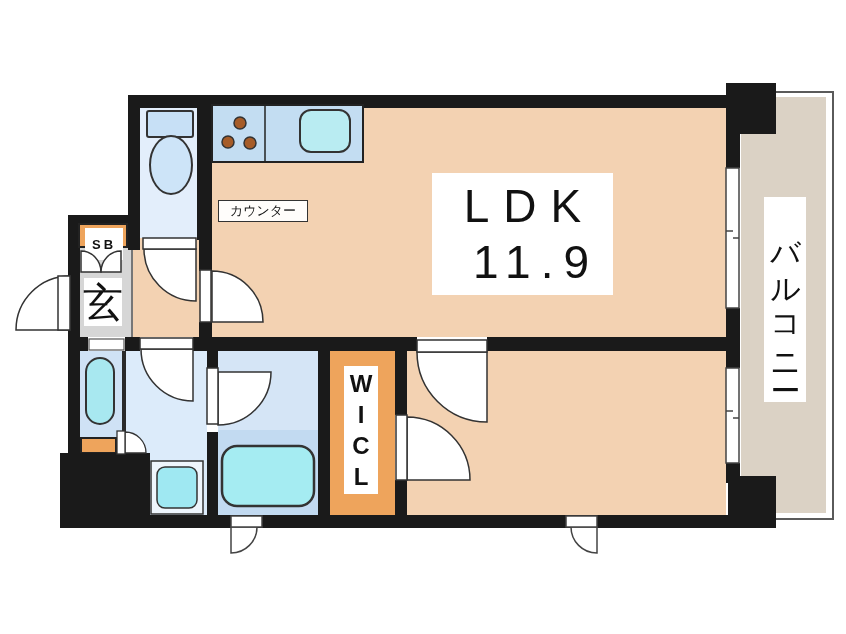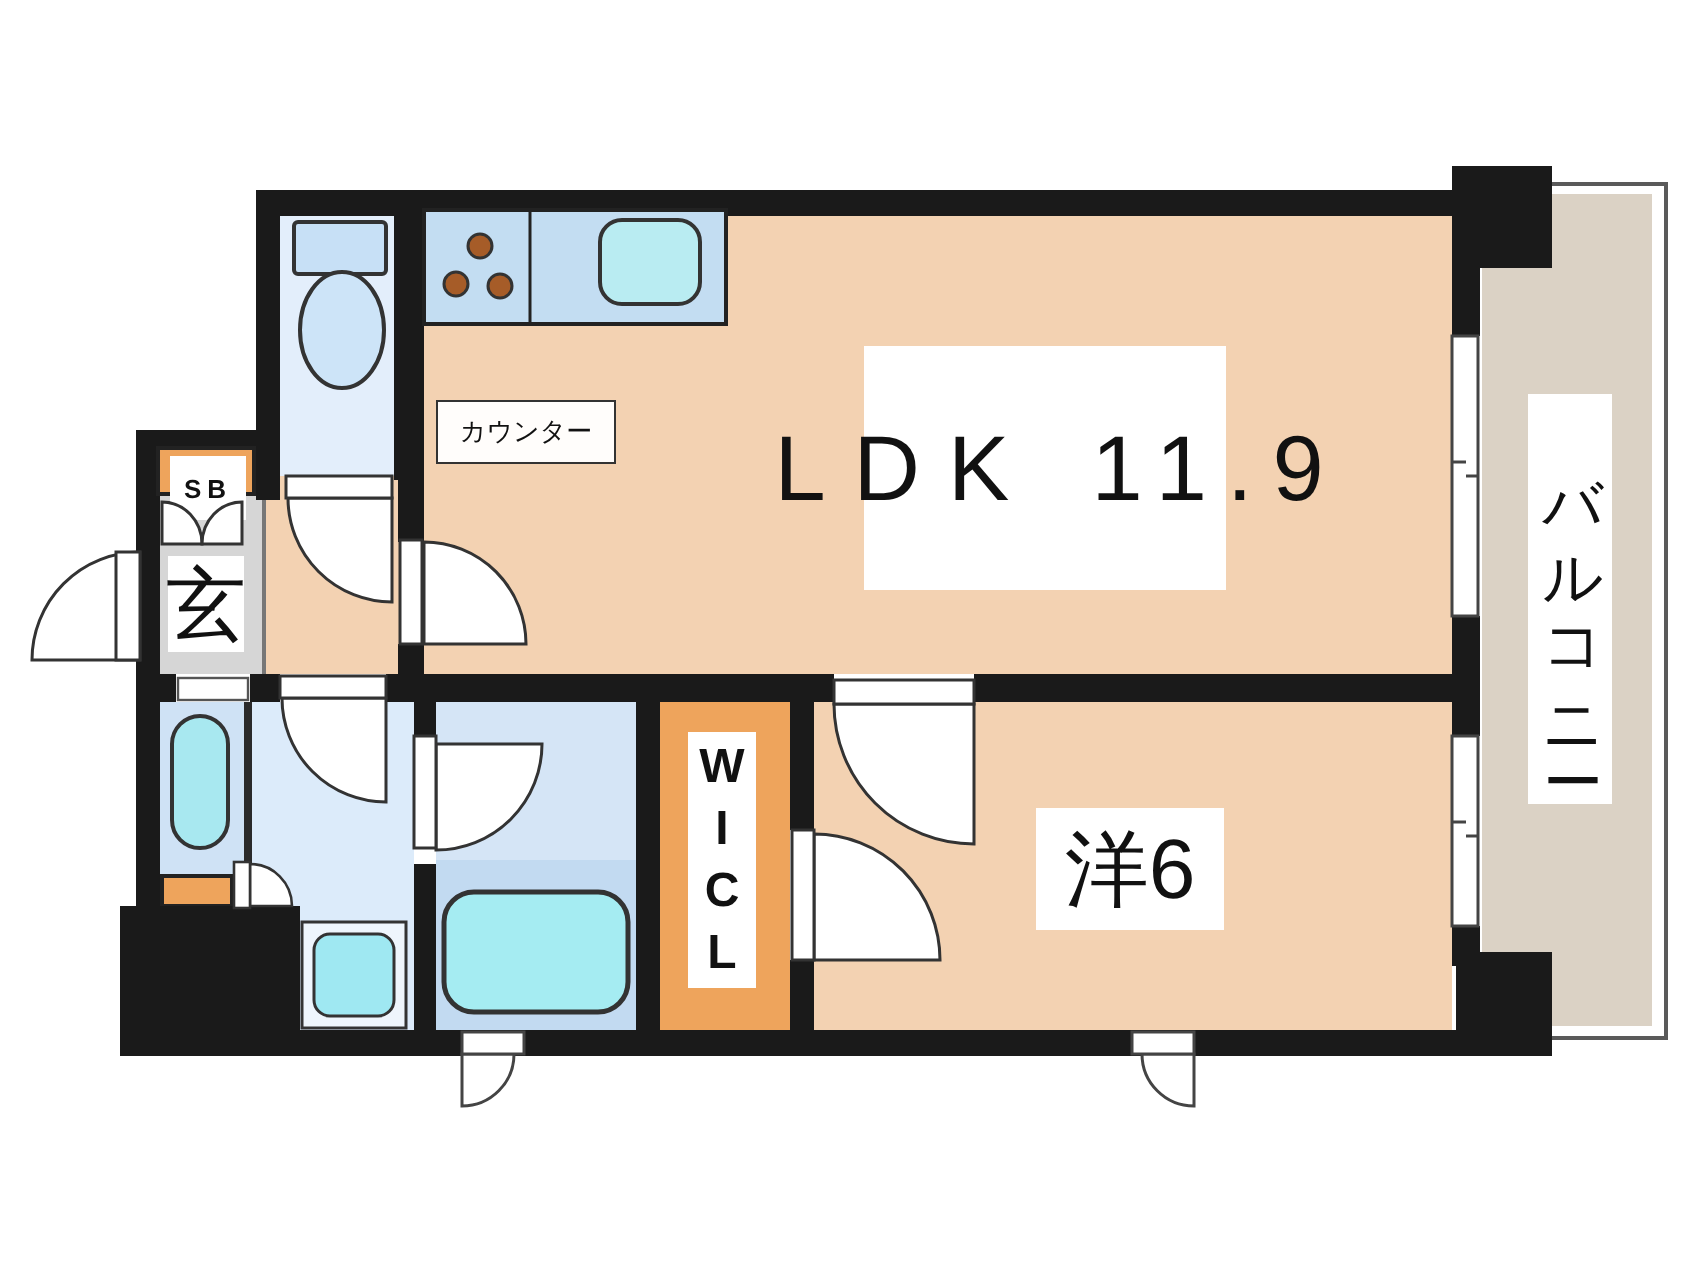--- a/index.html
+++ b/index.html
@@ -5,21 +5,21 @@
   html,body{margin:0;padding:0;background:#fff;}
   #plan{position:relative;width:846px;height:634px;background:#fff;overflow:hidden;
         font-family:"Liberation Sans",sans-serif;color:#111;}
   #plan div{position:absolute;box-sizing:border-box;}
   .floor{z-index:2;}
   .floor-base{z-index:1;}
   .wall{background:var(--wall,#1a1a1a);z-index:20;}
   .divider{z-index:6;}
   svg.overlay{position:absolute;left:0;top:0;z-index:40;pointer-events:none;}
   .label{z-index:60;display:flex;align-items:center;justify-content:center;background:#fff;}
-  .ldk-label{flex-direction:row;}
+  .ldk-label{flex-direction:column;}
   .ldk-line1{font-size:46px;letter-spacing:14px;line-height:56px;padding-left:14px;}
   .ldk-line2{font-size:46px;letter-spacing:10px;line-height:56px;}
   .yo6-label{font-size:42px;}
   .wicl-label{flex-direction:column;font-size:24px;font-weight:600;line-height:31px;}
   .balcony-label{writing-mode:vertical-rl;font-size:30px;letter-spacing:5px;}
   .counter-label{font-size:13px;border:1.5px solid #333;background:#fffdfb;}
   .sb-box{background:var(--orange,#eea45c);border:2px solid #222;z-index:25;}
   .sb-inner{position:absolute;left:5px;top:3px;width:38px;height:32px;background:#fff;
             display:flex;align-items:center;justify-content:center;
             font-size:13px;font-weight:bold;letter-spacing:3px;}
@@ -168,36 +168,33 @@
       <path d="M597,527 L597,553 A26,26 0 0 1 571,527 Z"></path>
       <rect x="566" y="516" width="31" height="11"></rect>
     </g>
   </svg>
 
   <div class="label ldk-label" style="left:432px;top:173px;width:181px;height:122px;">
     <div class="ldk-line1" style="position:static;">LDK</div>
     <div class="ldk-line2" style="position:static;margin-left:27px;">11.9</div>
   </div>
 
-  <div class="label yo6-label" style="left:518px;top:404px;width:94px;height:61px;">
-    <span>洋6</span>
-  </div>
 
   <div class="label wicl-label" style="left:344px;top:366px;width:34px;height:128px;">
     <span>W</span>
     <span>I</span>
     <span>C</span>
     <span>L</span>
   </div>
 
   <div class="label balcony-label" style="left:764px;top:197px;width:42px;height:205px;">
     <span>バルコニー</span>
   </div>
 
-  <div class="label counter-label" style="left:218px;top:200px;width:90px;height:32px;">
+  <div class="label counter-label" style="left:218px;top:200px;width:90px;height:22px;">
     <span>カウンター</span>
   </div>
 
   <div class="sb-box" style="left:78px;top:223px;width:50px;height:25px;">
     <div class="sb-inner">SB</div>
   </div>
 
   <div class="label gen-label" style="left:84px;top:278px;width:38px;height:48px;">
     <span>玄</span>
   </div>

